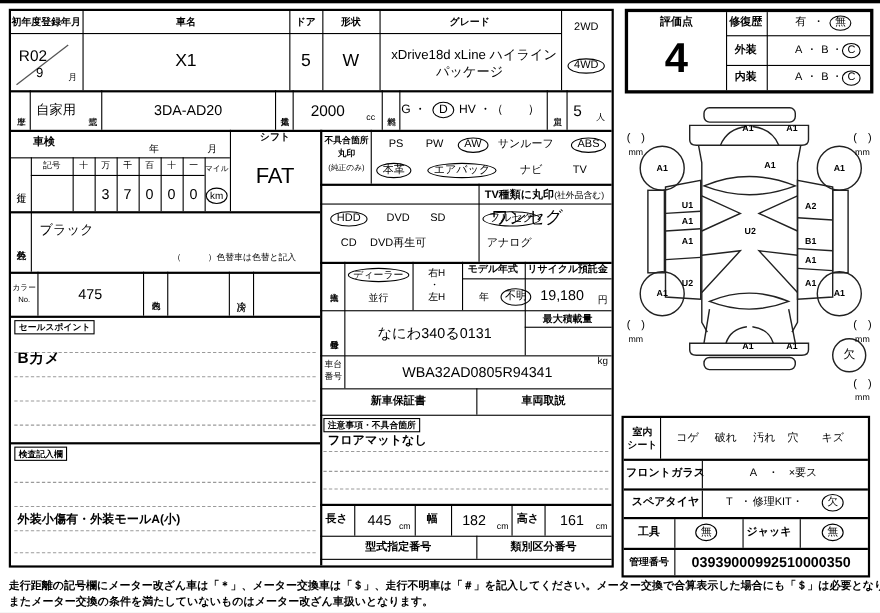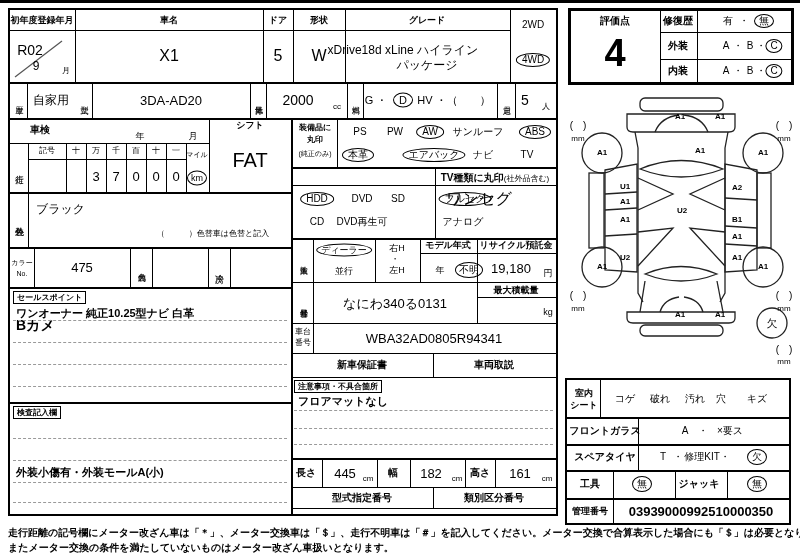--- a/index.html
+++ b/index.html
@@ -54,21 +54,21 @@
 
     <span class="ctr" style="left:20px;top:40px;font-size:14px">R02</span>
     <svg style="left:0;top:20px" width="65" height="52">
         <line x1="5" y1="47" x2="52" y2="11" stroke="#555" stroke-width="1.2"></line>
       </svg>
     <span class="ctr" style="left:26px;top:56px;font-size:12px">9</span>
     <span class="ctr" style="left:56px;top:61px;font-size:8px">月</span>
     <span class="ctr" style="left:159px;top:46px;font-size:16px">X1</span>
     <span class="ctr" style="left:268px;top:46px;font-size:16px">5</span>
     <span class="ctr" style="left:309px;top:46px;font-size:16px">W</span>
-    <span class="ctr" style="left:393px;top:40px;font-size:12px">xDrive18d xLine ハイライン</span>
+    <span class="ctr" style="left:421px;top:40px;font-size:12px">xDrive18d xLine ハイライン</span>
     <span class="ctr" style="left:417px;top:55px;font-size:12px">パッケージ</span>
     <span class="ctr" style="left:523px;top:15px;font-size:10px">2WD</span>
     <span class="ctr" style="left:523px;top:50px;font-size:10px"><span class="circ">4WD</span></span>
 
     <span class="vlab" style="left:0;top:72px;width:17px;height:36px;font-size:8px">車歴</span>
     <span class="ctr" style="left:41px;top:90px;font-size:12px">自家用</span>
     <span class="vlab" style="left:65px;top:72px;width:17px;height:36px;font-size:8px">型式</span>
     <span class="ctr" style="left:161px;top:90px;font-size:13px">3DA-AD20</span>
     <span class="vlab" style="left:240px;top:72px;width:16px;height:36px;font-size:8px">排気量</span>
     <span class="ctr" style="left:288px;top:90px;font-size:14px">2000</span>
@@ -128,48 +128,47 @@
     <span class="ctr" style="left:72px;top:257px;font-size:13px">475</span>
     <i class="line" style="left:120px;top:237px;width:1px;height:40px"></i>
     <span class="vlab" style="left:120px;top:237px;width:22px;height:40px;font-size:8px">内装色</span>
     <i class="line" style="left:142px;top:237px;width:1px;height:40px"></i>
     <i class="line" style="left:198px;top:237px;width:1px;height:40px"></i>
     <span class="vlab" style="left:198px;top:237px;width:22px;height:40px;font-size:9px">冷房</span>
     <i class="line" style="left:220px;top:237px;width:1px;height:40px"></i>
     <i class="line" style="left:0;top:277px;width:281px;height:2px"></i>
 
     <span class="tag" style="left:3px;top:281px">セールスポイント</span>
-    <span class="lft bold" style="left:6px;top:298px;font-size:11px">ワンオーナー 純正10.25型ナビ 白革</span>
     <span class="lft bold" style="left:6px;top:308px;font-size:14px">Bカメ</span>
     <i class="dash" style="left:3px;top:310px;width:274px"></i>
     <i class="dash" style="left:3px;top:332px;width:274px"></i>
     <i class="dash" style="left:3px;top:354px;width:274px"></i>
     <i class="dash" style="left:3px;top:376px;width:274px"></i>
     <i class="line" style="left:0;top:392px;width:281px;height:2px"></i>
 
     <span class="tag" style="left:3px;top:396px">検査記入欄</span>
     <i class="dash" style="left:3px;top:428px;width:274px"></i>
     <i class="dash" style="left:3px;top:450px;width:274px"></i>
     <span class="lft bold" style="left:6px;top:457px;font-size:11px">外装小傷有・外装モールA(小)</span>
     <i class="dash" style="left:3px;top:472px;width:274px"></i>
     <i class="dash" style="left:3px;top:492px;width:274px"></i>
 
     <i class="line" style="left:281px;top:108px;width:2px;height:396px"></i>
 
     <i class="line" style="left:327px;top:108px;width:1px;height:49px"></i>
-    <span class="ctr bold" style="left:305px;top:118px;font-size:8px">装備品に</span>
+    <span class="ctr bold" style="left:305px;top:118px;font-size:8px">不具合箇所</span>
     <span class="ctr bold" style="left:305px;top:130px;font-size:8px">丸印</span>
     <span class="ctr" style="left:305px;top:143px;font-size:7px">(純正のみ)</span>
     <span class="ctr" style="left:350px;top:122px;font-size:10px">PS</span>
     <span class="ctr" style="left:385px;top:122px;font-size:10px">PW</span>
     <span class="ctr" style="left:420px;top:122px;font-size:10px"><span class="circ">AW</span></span>
     <span class="ctr" style="left:468px;top:122px;font-size:10px">サンルーフ</span>
     <span class="ctr" style="left:525px;top:122px;font-size:10px"><span class="circ">ABS</span></span>
     <span class="ctr" style="left:348px;top:145px;font-size:10px"><span class="circ">本革</span></span>
-    <span class="ctr" style="left:424px;top:145px;font-size:10px"><span class="circ">エアバック</span></span>
+    <span class="ctr" style="left:410px;top:145px;font-size:10px"><span class="circ">エアバック</span></span>
     <span class="ctr" style="left:473px;top:145px;font-size:10px">ナビ</span>
     <span class="ctr" style="left:517px;top:145px;font-size:10px">TV</span>
     <i class="line" style="left:281px;top:157px;width:265px;height:2px"></i>
 
     <span class="ctr" style="left:485px;top:166px"><b style="font-size:10px">TV種類に丸印</b><span style="font-size:8px">(社外品含む)</span></span>
     <i class="line" style="left:281px;top:175px;width:265px;height:1px"></i>
     <i class="line" style="left:425px;top:157px;width:1px;height:71px"></i>
     <span class="ctr" style="left:307px;top:189px;font-size:10px"><span class="circ">HDD</span></span>
     <span class="ctr" style="left:352px;top:189px;font-size:10px">DVD</span>
     <span class="ctr" style="left:388px;top:189px;font-size:10px">SD</span>
@@ -196,21 +195,21 @@
     <i class="line" style="left:467px;top:228px;width:1px;height:85px"></i>
     <span class="ctr bold" style="left:506px;top:235px;font-size:9px">リサイクル預託金</span>
     <span class="ctr" style="left:501px;top:258px;font-size:13px">19,180</span>
     <span class="ctr" style="left:538px;top:263px;font-size:9px">円</span>
     <i class="line" style="left:281px;top:272px;width:265px;height:1px"></i>
 
     <span class="vlab" style="left:283px;top:272px;width:20px;height:41px;font-size:8px">登録番号</span>
     <span class="ctr" style="left:385px;top:293px;font-size:13px">なにわ340る0131</span>
     <span class="ctr bold" style="left:506px;top:280px;font-size:9px">最大積載量</span>
     <i class="line" style="left:467px;top:287px;width:79px;height:1px"></i>
-    <span class="ctr" style="left:538px;top:302px;font-size:9px">kg</span>
+    <span class="ctr" style="left:538px;top:318px;font-size:9px">kg</span>
     <i class="line" style="left:281px;top:313px;width:265px;height:1px"></i>
 
     <span class="ctr" style="left:293px;top:322px;font-size:8px">車台</span>
     <span class="ctr" style="left:293px;top:333px;font-size:8px">番号</span>
     <i class="line" style="left:303px;top:313px;width:1px;height:30px"></i>
     <span class="ctr" style="left:424px;top:328px;font-size:13px">WBA32AD0805R94341</span>
     <i class="line" style="left:281px;top:343px;width:265px;height:1px"></i>
 
     <span class="ctr bold" style="left:352px;top:355px;font-size:10px">新車保証書</span>
     <i class="line" style="left:423px;top:343px;width:1px;height:24px"></i>

